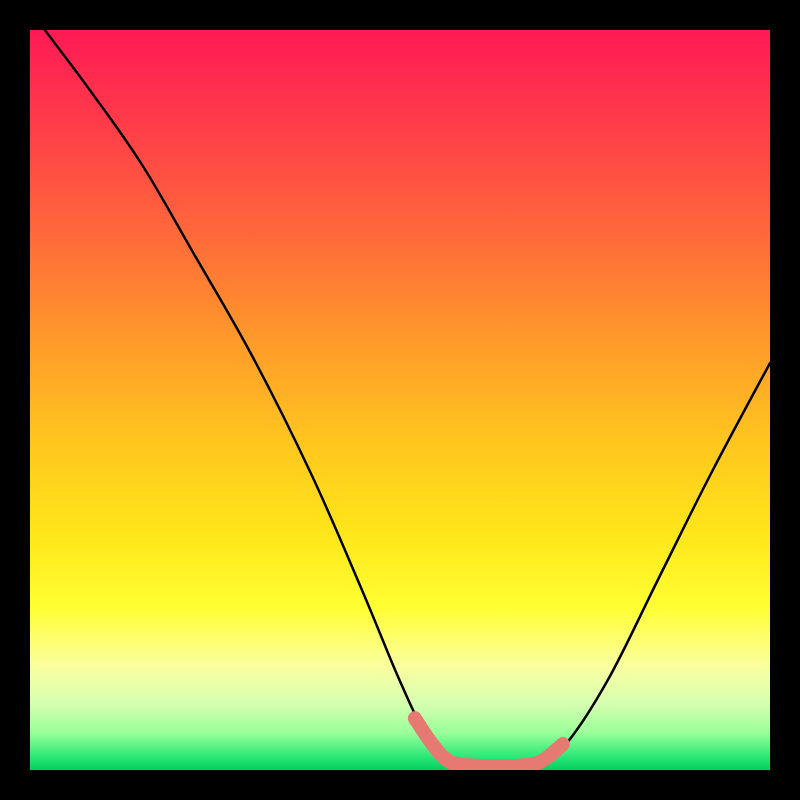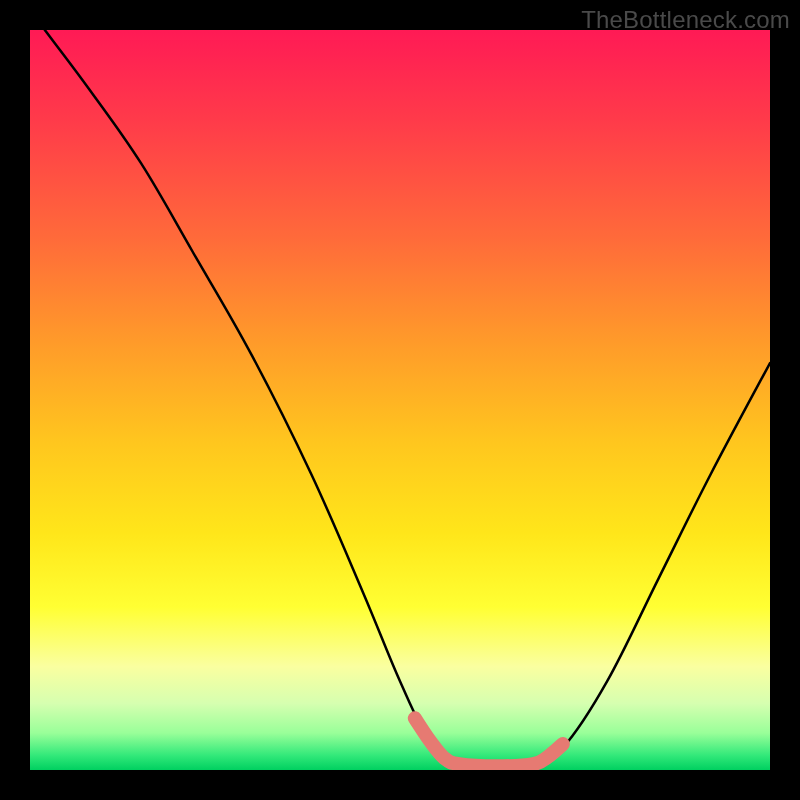--- a/index.html
+++ b/index.html
@@ -62,14 +62,13 @@
 </head>
 <body>
 
 <div class="frame">
   <div class="plot-area">
     <svg class="curve" viewBox="0 0 740 740" preserveAspectRatio="none">
       <path id="main-curve" fill="none" stroke="#000000" stroke-width="2.5" stroke-linecap="round" d="M 14.8 0 C 22.792 10.655999999999988, 41.884 35.223999999999926, 59.2 59.19999999999993 C 76.516 83.17599999999993, 92.352 103.89600000000003, 111 133.20000000000005 C 129.648 162.50400000000005, 142.82000000000002 187.36800000000002, 162.8 222 C 182.78 256.632, 200.68800000000002 285.64, 222 325.59999999999997 C 243.31199999999998 365.55999999999995, 261.21999999999997 401.376, 281.2 444 C 301.18 486.624, 317.016 525.1039999999999, 333 562.4 C 348.984 599.696, 358.012 624.5600000000001, 370 651.2 C 381.988 677.84, 388.944 695.4816, 399.6 710.4 C 410.25600000000003 725.3184, 417.212 729.418, 429.2 734.08 C 441.188 738.7420000000001, 452.88 736.3, 466.2 736.3 C 479.52 736.3, 491.21200000000005 737.4100000000001, 503.20000000000005 734.08 C 515.188 730.75, 519.4799999999999 732.7184, 532.8 717.8 C 546.12 702.8815999999999, 559.884 681.836, 577.2 651.2 C 594.5160000000001 620.5640000000001, 610.352 584.8960000000001, 629 547.6 C 647.648 510.30400000000003, 660.82 482.62800000000004, 680.8000000000001 444 C 700.7800000000001 405.37199999999996, 729.344 352.97999999999996, 740 332.99999999999994"></path>
       <path id="marker-curve" fill="none" stroke="#e67a72" stroke-width="14" stroke-linecap="round" stroke-linejoin="round" d="M 384.8 688.2 C 387.464 692.196, 394.272 703.2072, 399.6 710.4 C 404.92800000000005 717.5928, 409.07200000000006 723.8976, 414.40000000000003 728.16 C 419.728 732.4223999999999, 419.876 732.6148000000001, 429.2 734.08 C 438.524 735.5452, 452.88 736.3, 466.2 736.3 C 479.52 736.3, 493.87600000000003 735.8116, 503.20000000000005 734.08 C 512.524 732.3484000000001, 512.672 730.2764, 518 726.68 C 523.328 723.0835999999999, 530.136 716.3644, 532.8 714.1"></path>
     </svg>
   </div>
-  <div class="watermark">TheBottleneck.com</div>
 </div>
 
 </body></html>

